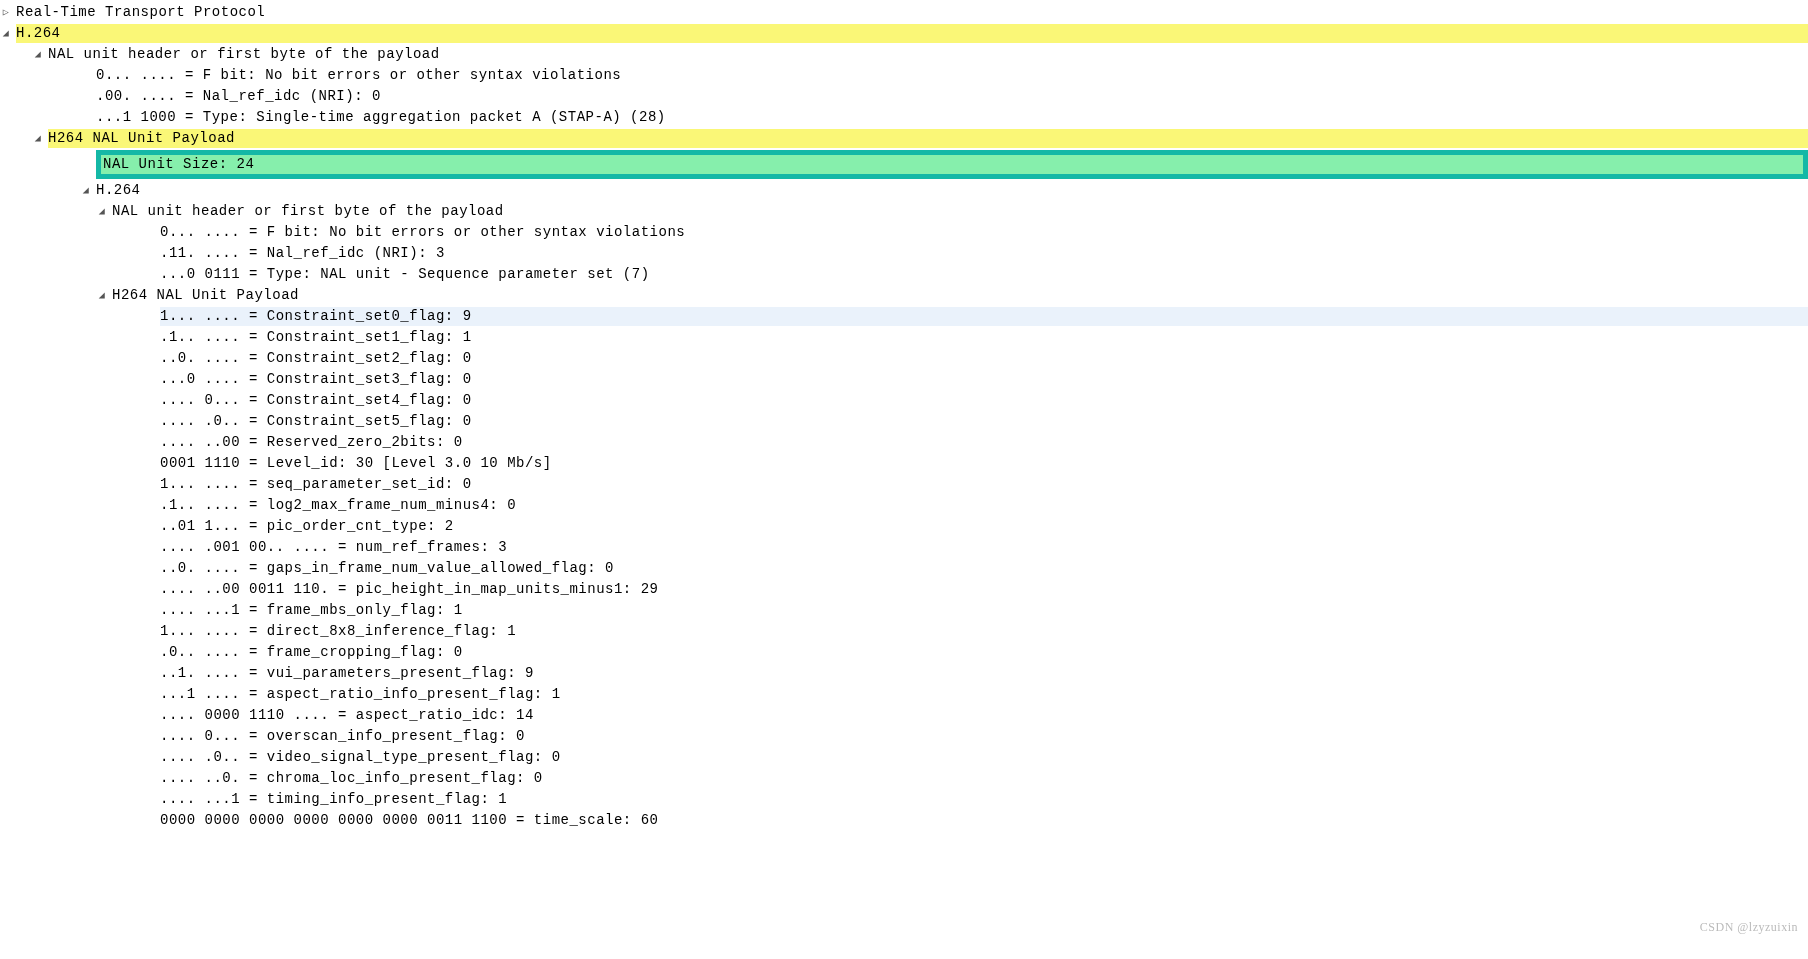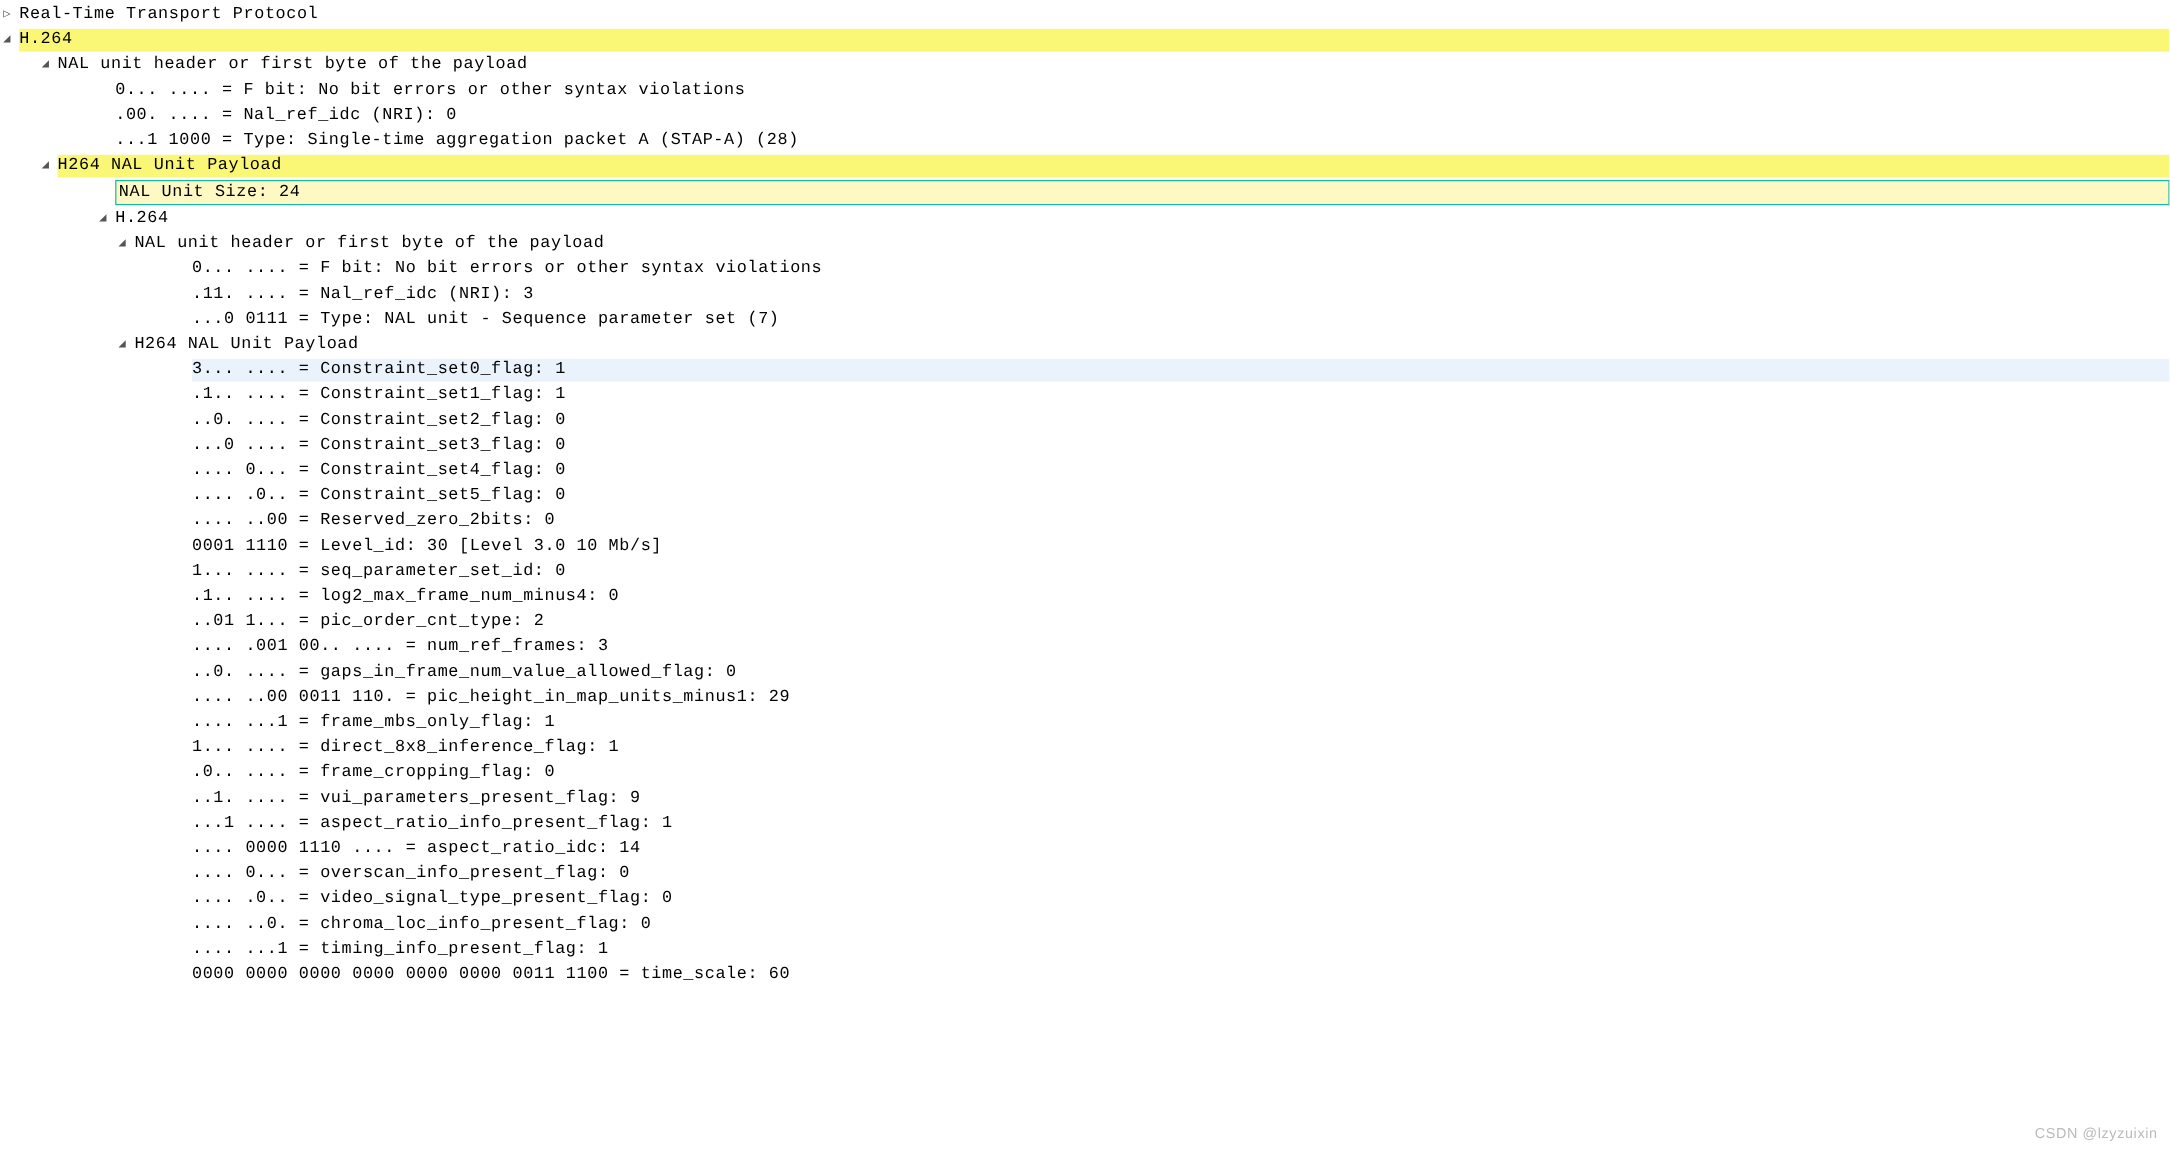--- a/index.html
+++ b/index.html
@@ -34,39 +34,39 @@
   .noexp {
     display: inline-block;
     width: 12px;
     margin-right: 4px;
   }
   .hl-yellow {
     background: #faf777;
     flex: 1;
   }
   .hl-blue {
-    background: #fef9c3;
+    background: #86efac;
     flex: 1;
-    border: 1px solid #14b8a6;
+    border: 5px solid #14b8a6;
     padding-left: 2px;
   }
   .hl-blue-soft {
     background: #eaf2fb;
     flex: 1;
   }
   .in0 { padding-left: 0px; }
   .in2 { padding-left: 32px; }
   .in4 { padding-left: 80px; }
   .in5 { padding-left: 96px; }
   .in7 { padding-left: 144px; }
   .watermark {
     position: fixed;
     right: 10px;
-    bottom: 8px;
-    font-family: Liberation Sans, sans-serif;
+    bottom: 24px;
+    font-family: Liberation Serif, serif;
     font-size: 12px;
     color: #bbb;
     pointer-events: none;
   }
 </style>
 </head>
 <body>
 
 <div class="tree">
 
@@ -129,21 +129,21 @@
       <span>...0 0111 = Type: NAL unit - Sequence parameter set (7)</span>
     </div>
 
   <div class="row in5">
     <span class="toggle">◢</span>
     <span>H264 NAL Unit Payload</span>
   </div>
 
   <div class="row in7">
       <span class="noexp"></span>
-      <span class="hl-blue-soft">3... .... = Constraint_set0_flag: 1</span>
+      <span class="hl-blue-soft">1... .... = Constraint_set0_flag: 9</span>
     </div>
   <div class="row in7">
       <span class="noexp"></span>
       <span>.1.. .... = Constraint_set1_flag: 1</span>
     </div>
   <div class="row in7">
       <span class="noexp"></span>
       <span>..0. .... = Constraint_set2_flag: 0</span>
     </div>
   <div class="row in7">

